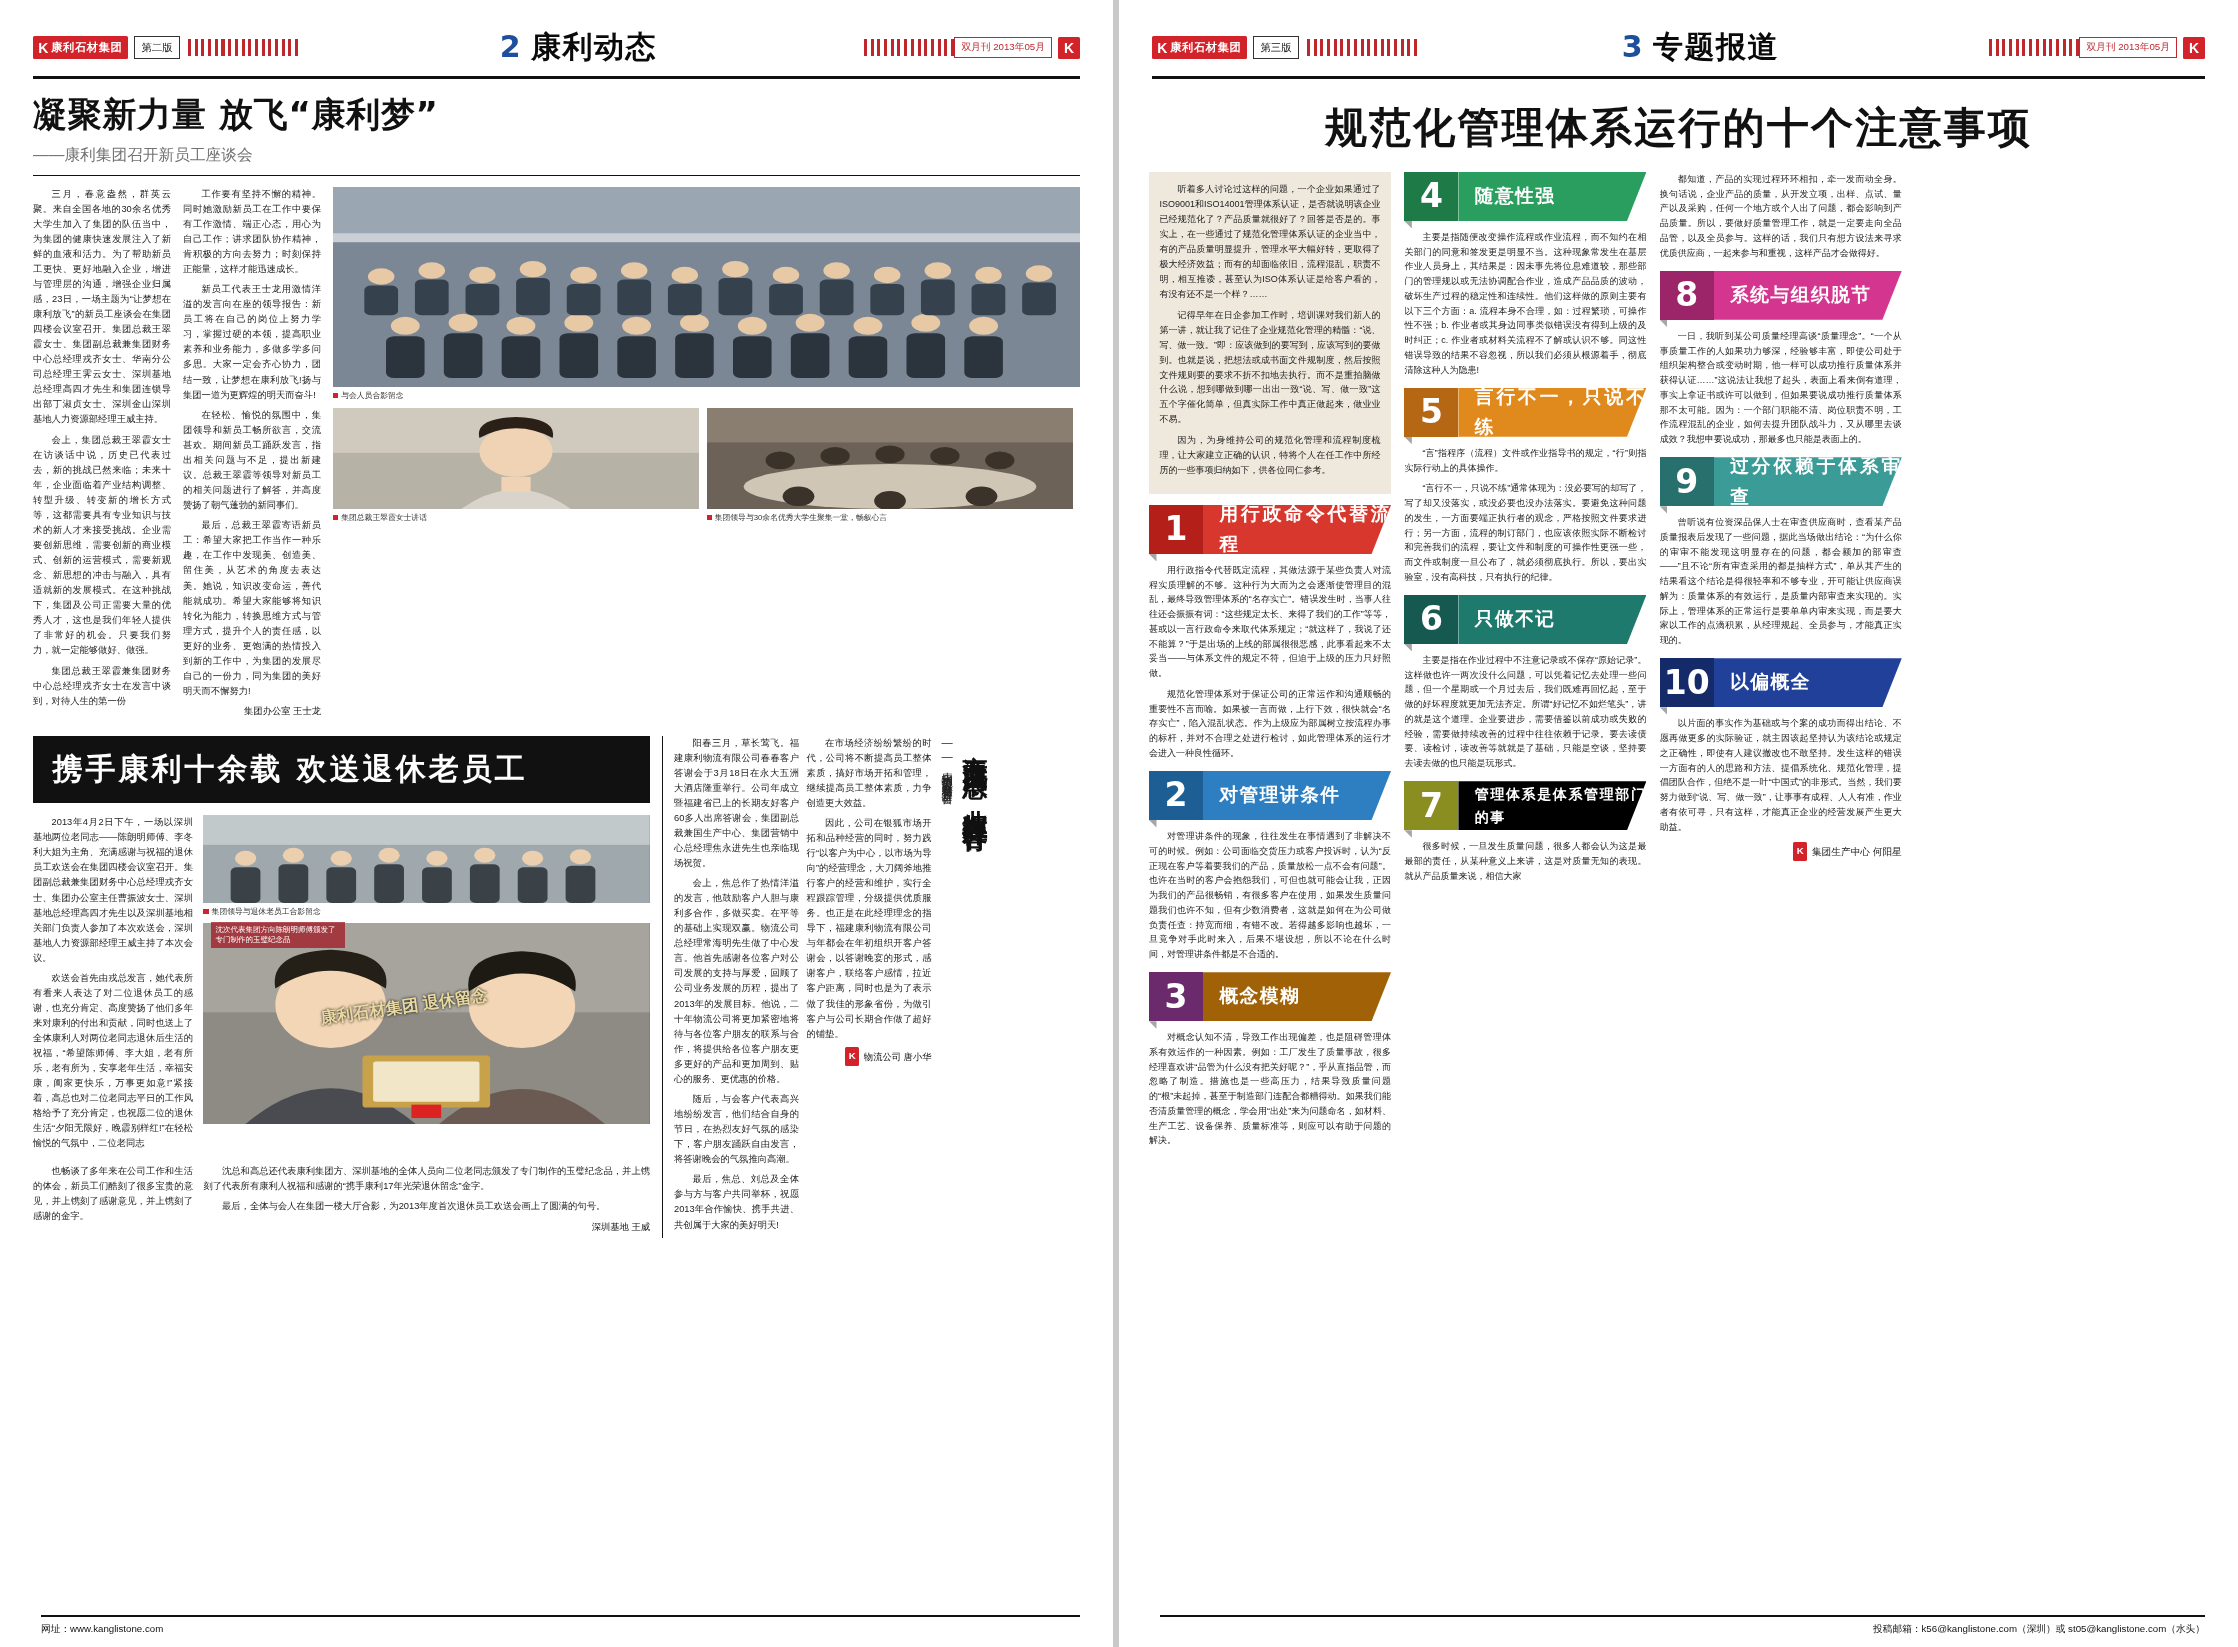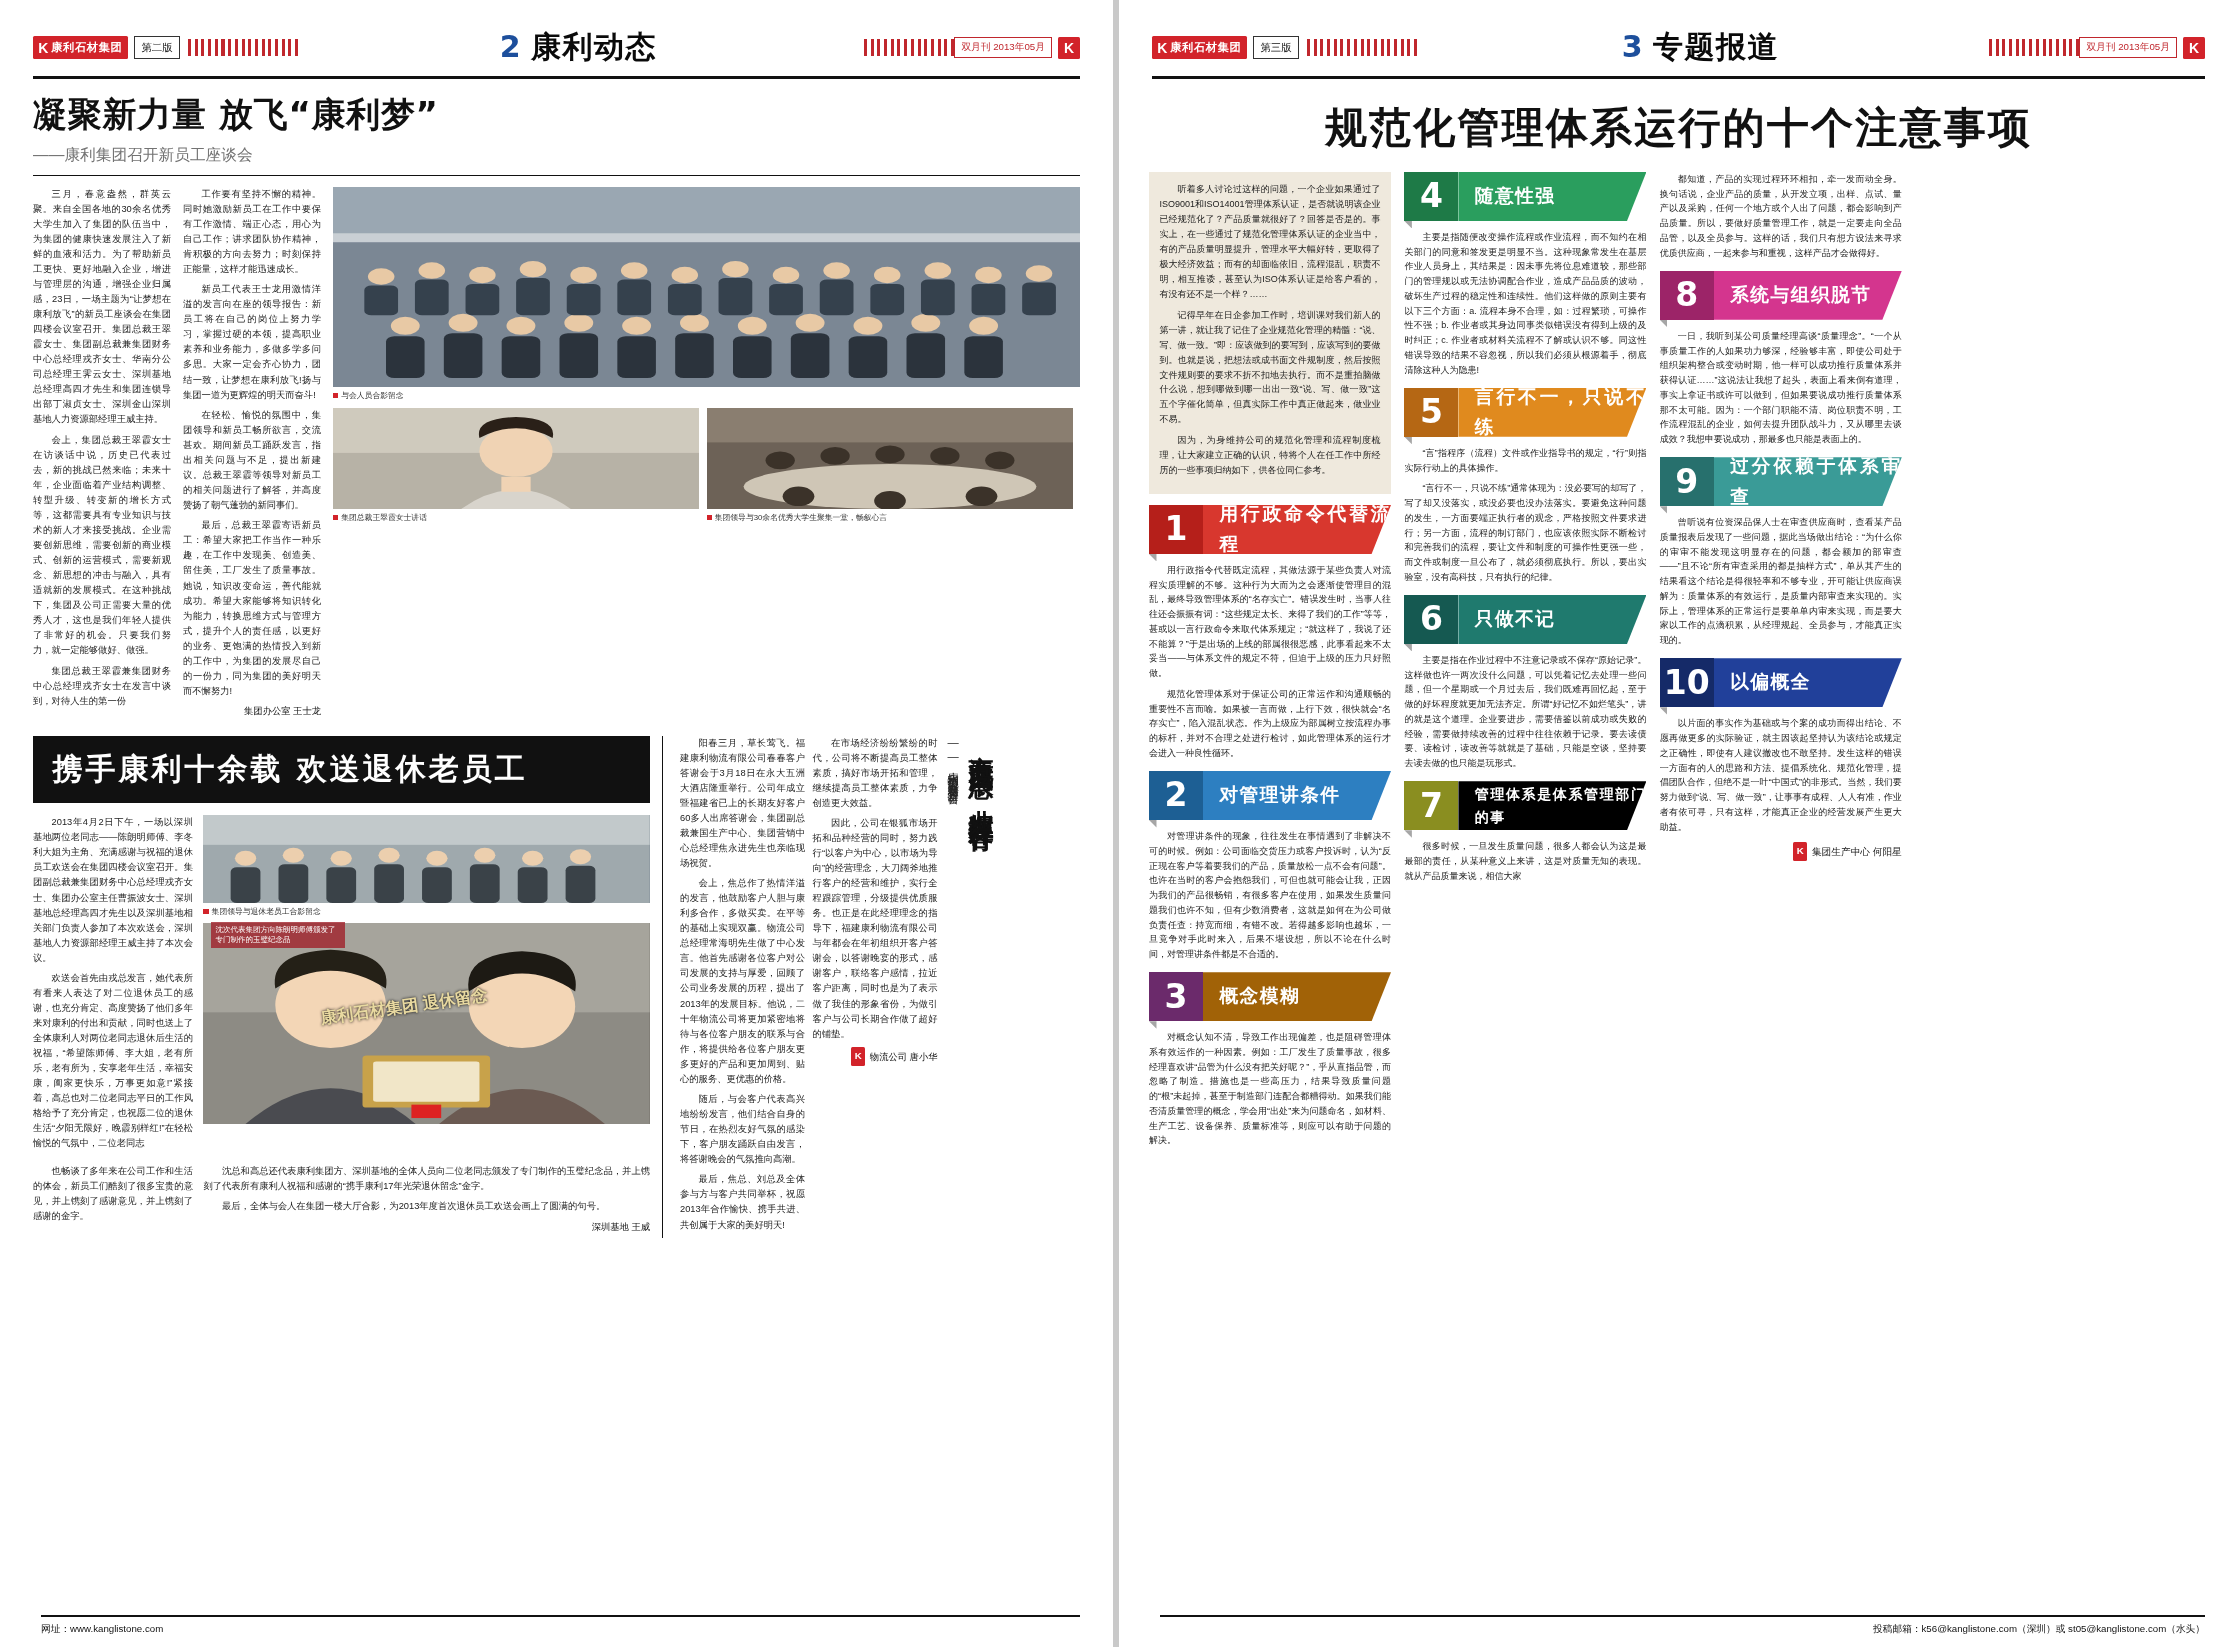--- a/index.html
+++ b/index.html
@@ -135,21 +135,21 @@
       <div class="cols3">
         <div class="col w185">
           <p>三月，春意盎然，群英云聚。来自全国各地的30余名优秀大学生加入了集团的队伍当中，为集团的健康快速发展注入了新鲜的血液和活力。为了帮助新员工更快、更好地融入企业，增进与管理层的沟通，增强企业归属感，23日，一场主题为“让梦想在康利放飞”的新员工座谈会在集团四楼会议室召开。集团总裁王翠霞女士、集团副总裁兼集团财务中心总经理戎齐女士、华南分公司总经理王霁云女士、深圳基地总经理高四才先生和集团连锁导出部丁淑贞女士、深圳金山深圳基地人力资源部经理王威主持。</p>
           <p>会上，集团总裁王翠霞女士在访谈话中说，历史已代表过去，新的挑战已然来临；未来十年，企业面临着产业结构调整、转型升级、转变新的增长方式等，这都需要具有专业知识与技术的新人才来接受挑战。企业需要创新思维，需要创新的商业模式、创新的运营模式，需要新观念、新思想的冲击与融入，具有适就新的发展模式。在这种挑战下，集团及公司正需要大量的优秀人才，这也是我们年轻人提供了非常好的机会。只要我们努力，就一定能够做好、做强。</p>
           <p>集团总裁王翠霞兼集团财务中心总经理戎齐女士在发言中谈到，对待人生的第一份</p>
         </div>
         <div class="col w185">
           <p>工作要有坚持不懈的精神。同时她激励新员工在工作中要保有工作激情、端正心态，用心为自己工作；讲求团队协作精神，肯积极的方向去努力；时刻保持正能量，这样才能迅速成长。</p>
           <p>新员工代表王士龙用激情洋溢的发言向在座的领导报告：新员工将在自己的岗位上努力学习，掌握过硬的本领，提高职业素养和业务能力，多做多学多问多思。大家一定会齐心协力，团结一致，让梦想在康利放飞!扬与集团一道为更辉煌的明天而奋斗!</p>
           <p>在轻松、愉悦的氛围中，集团领导和新员工畅所欲言，交流甚欢。期间新员工踊跃发言，指出相关问题与不足，提出新建议。总裁王翠霞等领导对新员工的相关问题进行了解答，并高度赞扬了朝气蓬勃的新同事们。</p>
-          <p>最后，总裁王翠霞寄语新员工：希望大家把工作当作一种乐趣，在工作中发现美、创造美、留住美，工厂发生了质量事故。她说，知识改变命运，善代能就成功。希望大家能够将知识转化为能力，转换思维方式与管理方式，提升个人的责任感，以更好的业务、更饱满的热情投入到新的工作中，为集团的发展尽自己的一份力，同为集团的美好明天而不懈努力!</p>
+          <p>最后，总裁王翠霞寄语新员工：希望大家把工作当作一种乐趣，在工作中发现美、创造美、留住美，从艺术的角度去表达美。她说，知识改变命运，善代能就成功。希望大家能够将知识转化为能力，转换思维方式与管理方式，提升个人的责任感，以更好的业务、更饱满的热情投入到新的工作中，为集团的发展尽自己的一份力，同为集团的美好明天而不懈努力!</p>
           <div class="sign">集团办公室  王士龙</div>
         </div>
 
         <div style="flex:1">
           <div class="photo" style="height:200px;background:linear-gradient(180deg,#8f9ba5 0%,#6f7a84 45%,#55606a 100%);">
             <svg width="100%" height="100%" viewBox="0 0 620 268" preserveAspectRatio="none" class="gallery-people">
               <rect width="620" height="268" fill="#7b8794"></rect>
               <rect y="0" width="620" height="70" fill="#9aa7b2"></rect>
               <rect y="62" width="620" height="12" fill="#c9cfd4"></rect>
               <g fill="#e8c9a5">
@@ -316,21 +316,21 @@
               <p>也畅谈了多年来在公司工作和生活的体会，新员工们酷刻了很多宝贵的意见，并上镌刻了感谢意见，并上镌刻了感谢的金字。</p>
             </div>
             <div class="col" style="flex:1">
               <p>沈总和高总还代表康利集团方、深圳基地的全体人员向二位老同志颁发了专门制作的玉璧纪念品，并上镌刻了代表所有康利人祝福和感谢的“携手康利17年光荣退休留念”金字。</p>
               <p>最后，全体与会人在集团一楼大厅合影，为2013年度首次退休员工欢送会画上了圆满的句号。</p>
               <div class="sign">深圳基地  王威</div>
             </div>
           </div>
         </div>
 
-        <div style="width:418px; border-left:1.5px solid #111; padding-left:17px; display:flex; gap:7.5px;">
+        <div style="width:418px; border-left:1.5px solid #111; padding-left:11px; display:flex; gap:7.5px;">
           <div class="col" style="width:125px">
             <p>阳春三月，草长莺飞。福建康利物流有限公司春春客户答谢会于3月18日在永大五洲大酒店隆重举行。公司年成立暨福建省已上的长期友好客户60多人出席答谢会，集团副总裁兼国生产中心、集团营销中心总经理焦永进先生也亲临现场祝贺。</p>
             <p>会上，焦总作了热情洋溢的发言，他鼓励客户人胆与康利多合作，多做买卖。在平等的基础上实现双赢。物流公司总经理常海明先生做了中心发言。他首先感谢各位客户对公司发展的支持与厚爱，回顾了公司业务发展的历程，提出了2013年的发展目标。他说，二十年物流公司将更加紧密地将待与各位客户朋友的联系与合作，将提供给各位客户朋友更多更好的产品和更加周到、贴心的服务、更优惠的价格。</p>
             <p>随后，与会客户代表高兴地纷纷发言，他们结合自身的节日，在热烈友好气氛的感染下，客户朋友踊跃自由发言，将答谢晚会的气氛推向高潮。</p>
             <p>最后，焦总、刘总及全体参与方与客户共同举杯，祝愿2013年合作愉快、携手共进、共创属于大家的美好明天!</p>
           </div>
           <div class="col" style="width:125px">
             <p>在市场经济纷纷繁纷的时代，公司将不断提高员工整体素质，搞好市场开拓和管理，继续提高员工整体素质，力争创造更大效益。</p>
             <p>因此，公司在银狐市场开拓和品种经营的同时，努力践行“以客户为中心，以市场为导向”的经营理念，大刀阔斧地推行客户的经营和维护，实行全程跟踪管理，分级提供优质服务。也正是在此经理理念的指导下，福建康利物流有限公司与年都会在年初组织开客户答谢会，以答谢晚宴的形式，感谢客户，联络客户感情，拉近客户距离，同时也是为了表示做了我佳的形象省份，为做引客户与公司长期合作做了超好的铺垫。</p>
             <p></p>

